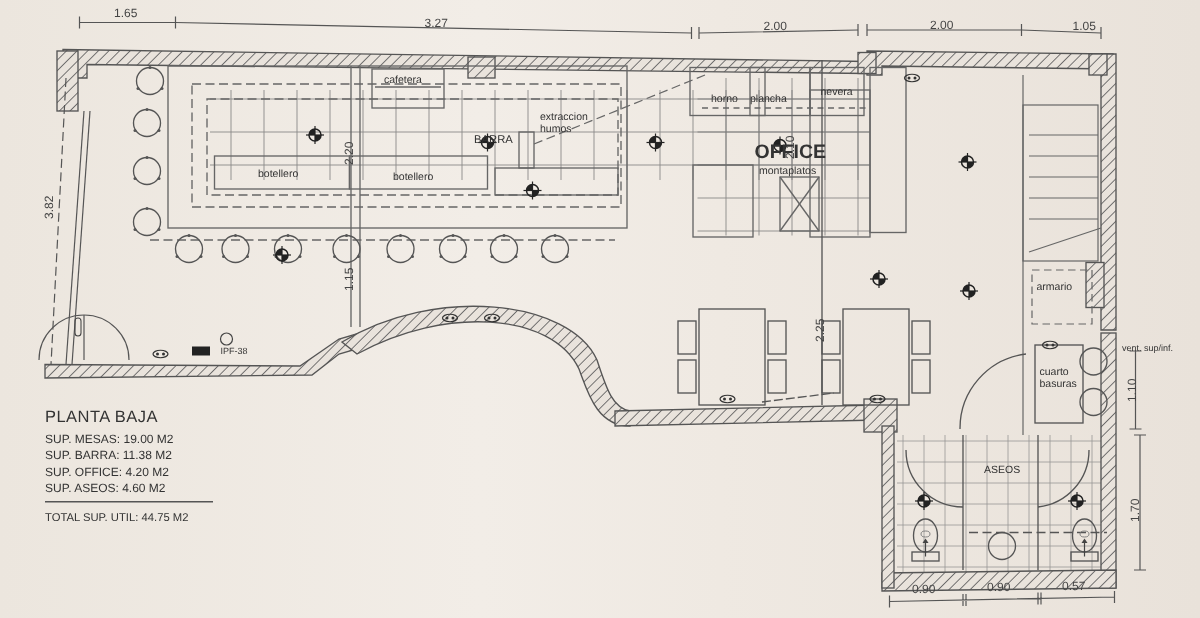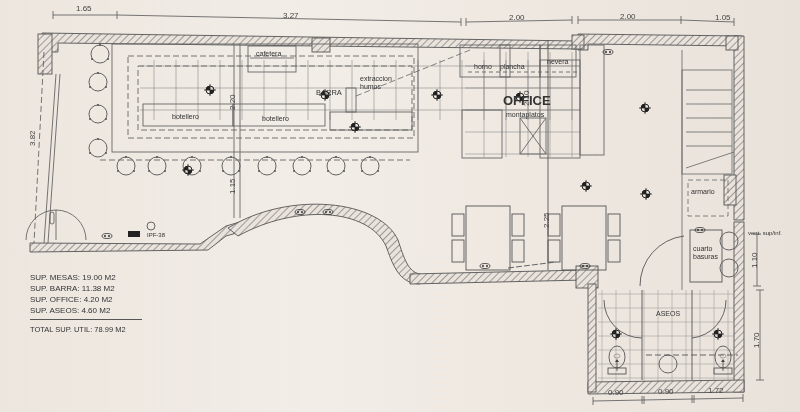--- a/index.html
+++ b/index.html
@@ -229,21 +229,21 @@
 </svg>
 
 <span class="dim" style="left:76px;top:4px;">1.65</span>
 <span class="dim" style="left:283px;top:11px;">3.27</span>
 <span class="dim" style="left:509px;top:13px;">2.00</span>
 <span class="dim" style="left:620px;top:12px;">2.00</span>
 <span class="dim" style="left:698px;top:13px;margin-left:17px;">1.05</span>
 
 <span class="dim" style="left:608px;top:388px;">0.90</span>
 <span class="dim" style="left:658px;top:387px;">0.90</span>
-<span class="dim" style="left:708px;top:386px;">1.72</span>
+<span class="dim" style="left:708px;top:386px;">0.57</span>
 
 <span class="vdim" style="left:28px;top:146px;">3.82</span>
 <span class="vdim" style="left:228px;top:110px;">2.20</span>
 <span class="vdim" style="left:228px;top:194px;">1.15</span>
 <span class="vdim" style="left:522px;top:106px;">2.10</span>
 <span class="vdim" style="left:542px;top:228px;">2.25</span>
 <span class="vdim" style="left:750px;top:268px;">1.10</span>
 <span class="vdim" style="left:752px;top:348px;">1.70</span>
 
 <span class="lbl" style="left:256px;top:50px;">cafetera</span>
@@ -257,20 +257,21 @@
 <span class="lbl" style="left:503px;top:93px;font-size:13px;font-weight:bold;">OFFICE</span>
 <span class="lbl" style="left:506px;top:111px;">montaplatos</span>
 <span class="lbl" style="left:691px;top:188px;">armario</span>
 <span class="lbl" style="left:693px;top:245px;width:28px;white-space:normal;line-height:8px;">cuarto basuras</span>
 <span class="lbl" style="left:748px;top:230px;font-size:6px;">vent. sup/inf.</span>
 <span class="lbl" style="left:656px;top:310px;">ASEOS</span>
 <span class="lbl" style="left:147px;top:232px;font-size:6px;">IPF-38</span>
 
 
 <div class="legend">
+  <div class="title">PLANTA BAJA</div>
   <div class="row">SUP. MESAS: 19.00 M2</div>
   <div class="row">SUP. BARRA: 11.38 M2</div>
   <div class="row">SUP. OFFICE: 4.20 M2</div>
   <div class="row">SUP. ASEOS: 4.60 M2</div>
   <hr>
-  <div class="row" style="font-size:7.5px;">TOTAL SUP. UTIL: 78.99 M2</div>
+  <div class="row" style="font-size:7.5px;">TOTAL SUP. UTIL: 44.75 M2</div>
 </div>
 </div>
 
 </body></html>

